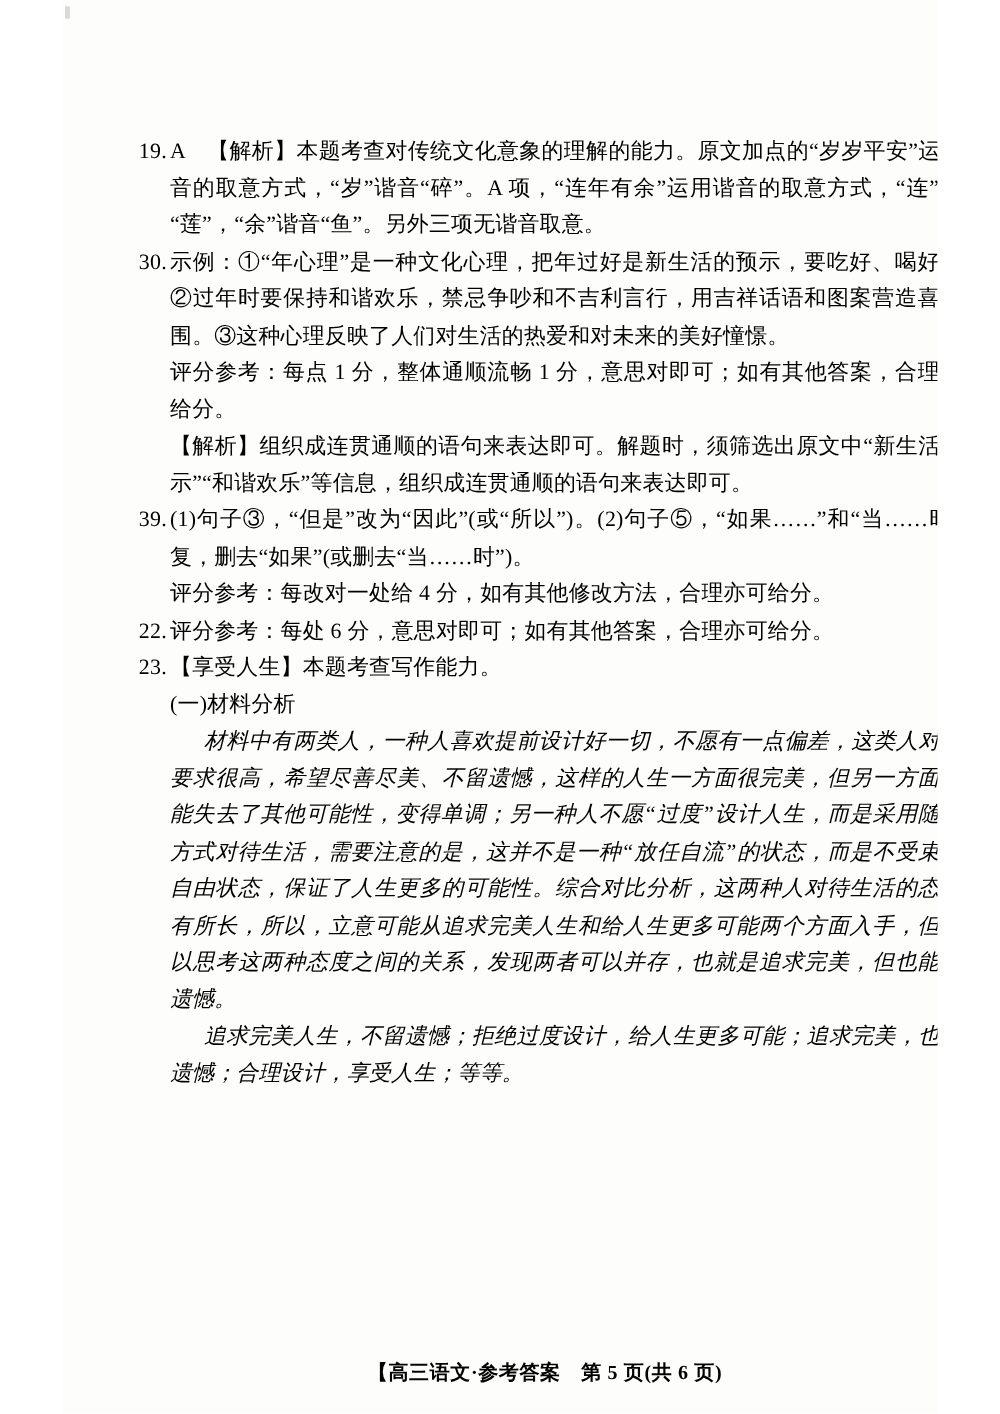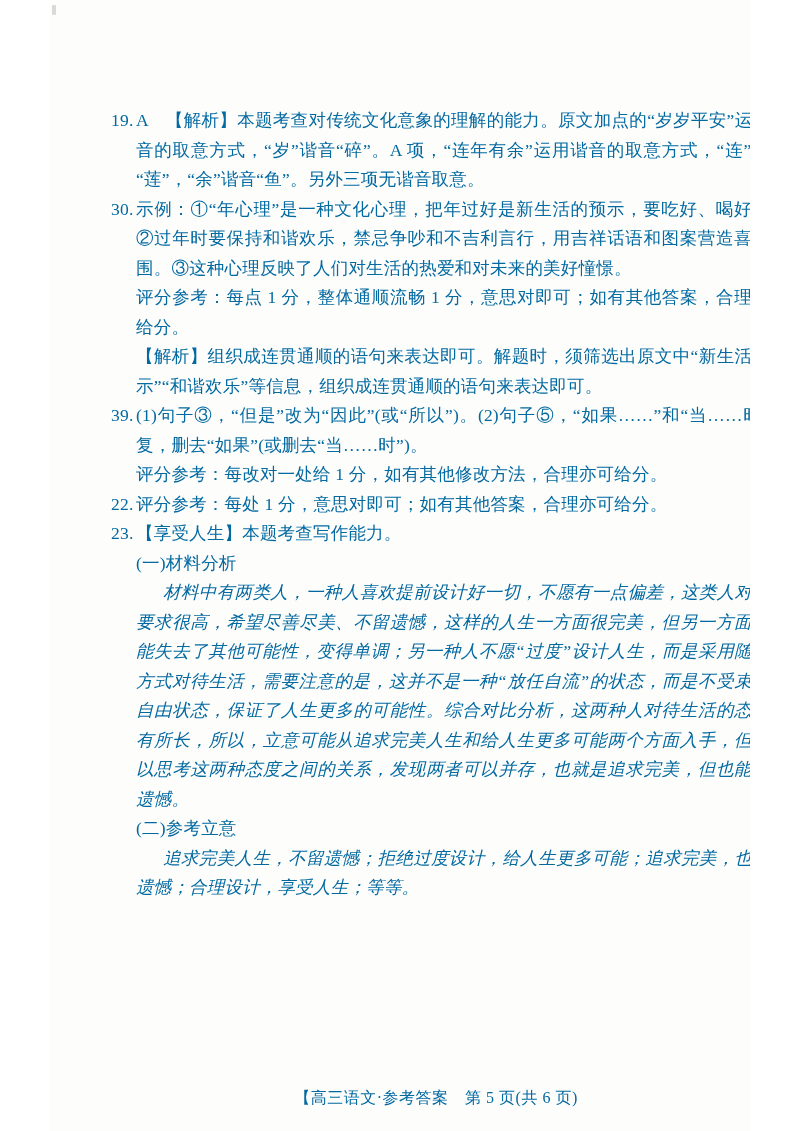--- a/index.html
+++ b/index.html
@@ -8,21 +8,21 @@
     background: #ffffff;
   }
   .page {
     position: relative;
     width: 700px;
     height: 1131px;
     margin: 0 auto;
     background: #fdfdfc;
     overflow: hidden;
     font-family: "Liberation Serif", "DejaVu Serif", serif;
-    color: #0369a1;
+    color: #000000;
   }
   .content {
     position: absolute;
     top: 106px;
     left: 86px;
     width: 652px;
     font-size: 17.5px;
     line-height: 29.5px;
     text-align: justify;
     letter-spacing: 0.2px;
@@ -40,21 +40,21 @@
     white-space: nowrap;
   }
   b { font-weight: normal; }
   .footer {
     position: absolute;
     left: 0;
     bottom: 22px;
     width: 100%;
     text-align: center;
     font-size: 16px;
-    font-weight: normal;
+    font-weight: bold;
     letter-spacing: 0.5px;
     padding-left: 36px;
   }
   .scan-dots {
     position: absolute;
     left: 709px;
     top: 1097px;
     width: 10px;
     height: 4px;
     background:
@@ -82,31 +82,30 @@
       <div class="item">
         <p class="para"><span class="item-num">19.</span><span>A　</span><b>【解析】本题考查对传统文化意象的理解的能力。</b><span>原文加点的“岁岁平安”运用谐音的取意方式，“岁”谐音“碎”。A 项，“连年有余”运用谐音的取意方式，“连”谐音“莲”，“余”谐音“鱼”。另外三项无谐音取意。</span></p>
       </div>
       <div class="item">
         <p class="para"><span class="item-num">30.</span><span>示例：①“年心理”是一种文化心理，把年过好是新生活的预示，要吃好、喝好等。②过年时要保持和谐欢乐，禁忌争吵和不吉利言行，用吉祥话语和图案营造喜庆氛围。③这种心理反映了人们对生活的热爱和对未来的美好憧憬。</span></p>
         <p class="para"><span>评分参考：每点 1 分，整体通顺流畅 1 分，意思对即可；如有其他答案，合理亦可给分。</span></p>
         <p class="para"><b>【解析】组织成连贯通顺的语句来表达即可。</b><span>解题时，须筛选出原文中“新生活的预示”“和谐欢乐”等信息，组织成连贯通顺的语句来表达即可。</span></p>
       </div>
       <div class="item">
         <p class="para"><span class="item-num">39.</span><span>(1)句子③，“但是”改为“因此”(或“所以”)。(2)句子⑤，“如果……”和“当……时”重复，删去“如果”(或删去“当……时”)。</span></p>
-        <p class="para"><span>评分参考：每改对一处给 1 分，如有其他修改方法，合理亦可给分。</span></p>
+        <p class="para"><span>评分参考：每改对一处给 4 分，如有其他修改方法，合理亦可给分。</span></p>
       </div>
       <div class="item">
         <p class="para"><span class="item-num">22.</span></p>
-        <p class="para"><span>评分参考：每处 1 分，意思对即可；如有其他答案，合理亦可给分。</span></p>
+        <p class="para"><span>评分参考：每处 6 分，意思对即可；如有其他答案，合理亦可给分。</span></p>
       </div>
       <div class="item">
         <p class="para"><span class="item-num">23.</span><b>【享受人生】本题考查写作能力。</b></p>
         <p class="para"><span>(一)材料分析</span></p>
         <p class="para indent"><span>材料中有两类人，一种人喜欢提前设计好一切，不愿有一点偏差，这类人对人生要求很高，希望尽善尽美、不留遗憾，这样的人生一方面很完美，但另一方面也可能失去了其他可能性，变得单调；另一种人不愿“过度”设计人生，而是采用随机的方式对待生活，需要注意的是，这并不是一种“放任自流”的状态，而是不受束缚的自由状态，保证了人生更多的可能性。综合对比分析，这两种人对待生活的态度各有所长，所以，立意可能从追求完美人生和给人生更多可能两个方面入手，但又可以思考这两种态度之间的关系，发现两者可以并存，也就是追求完美，但也能接受遗憾。</span></p>
-        <p class="para"><span>(二)参考立意</span></p>
         <p class="para indent"><span>追求完美人生，不留遗憾；拒绝过度设计，给人生更多可能；追求完美，也接受遗憾；合理设计，享受人生；等等。</span></p>
       </div>
     </div>
   <div class="footer">
     <span>【高三语文·参考答案　第 5 页(共 6 页)</span>
   </div>
   <div class="scan-dots"></div>
 </div>
 
 </body></html>

